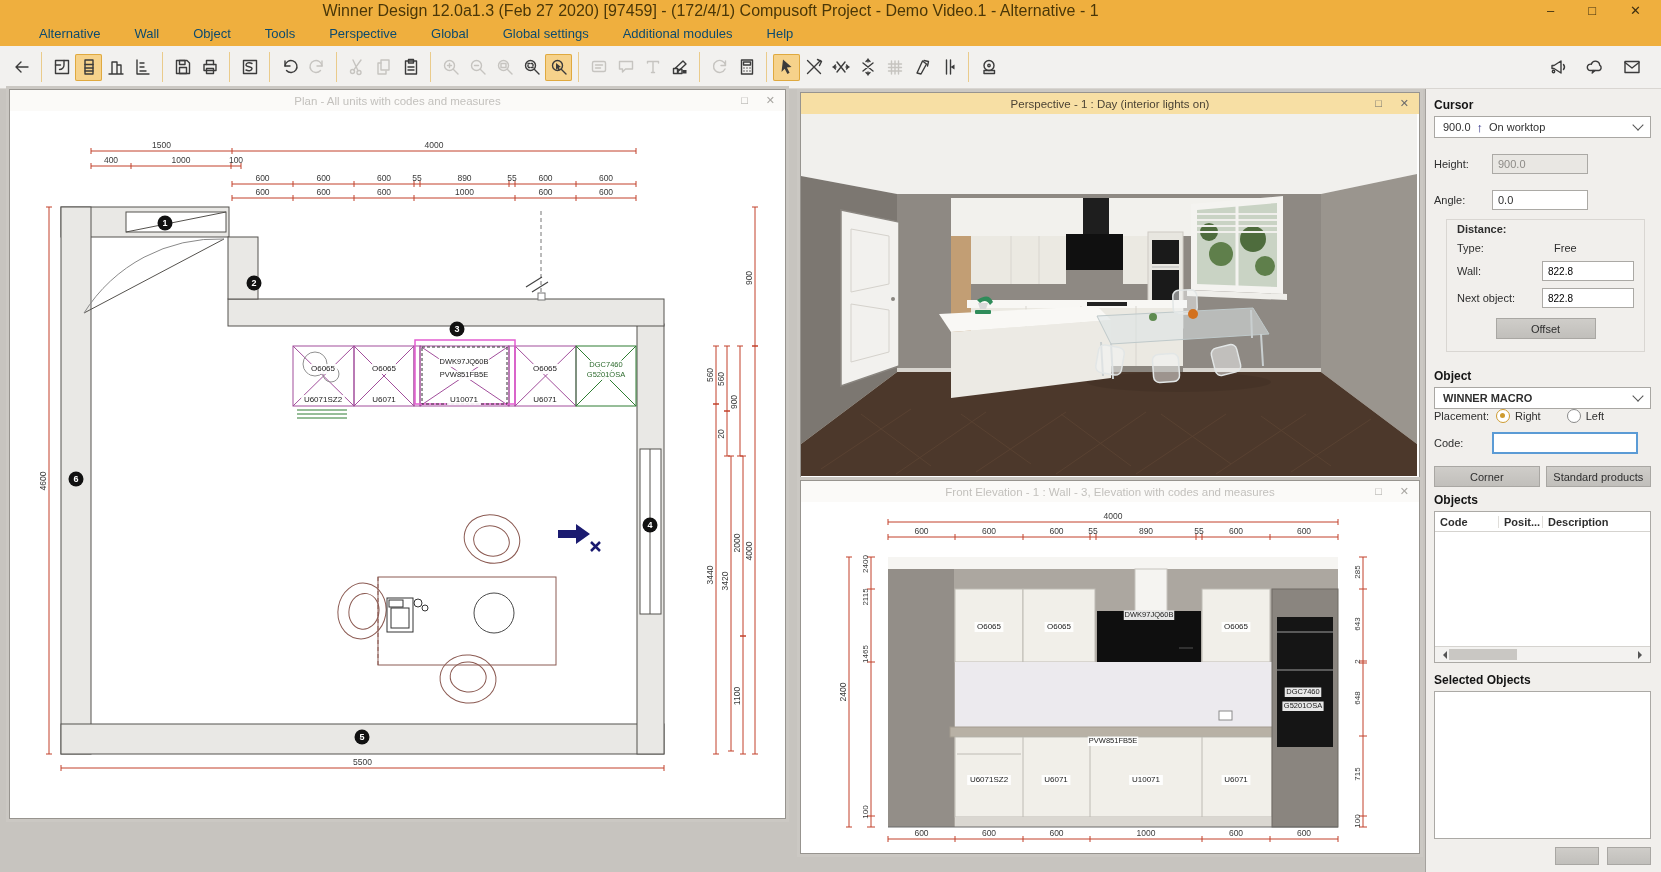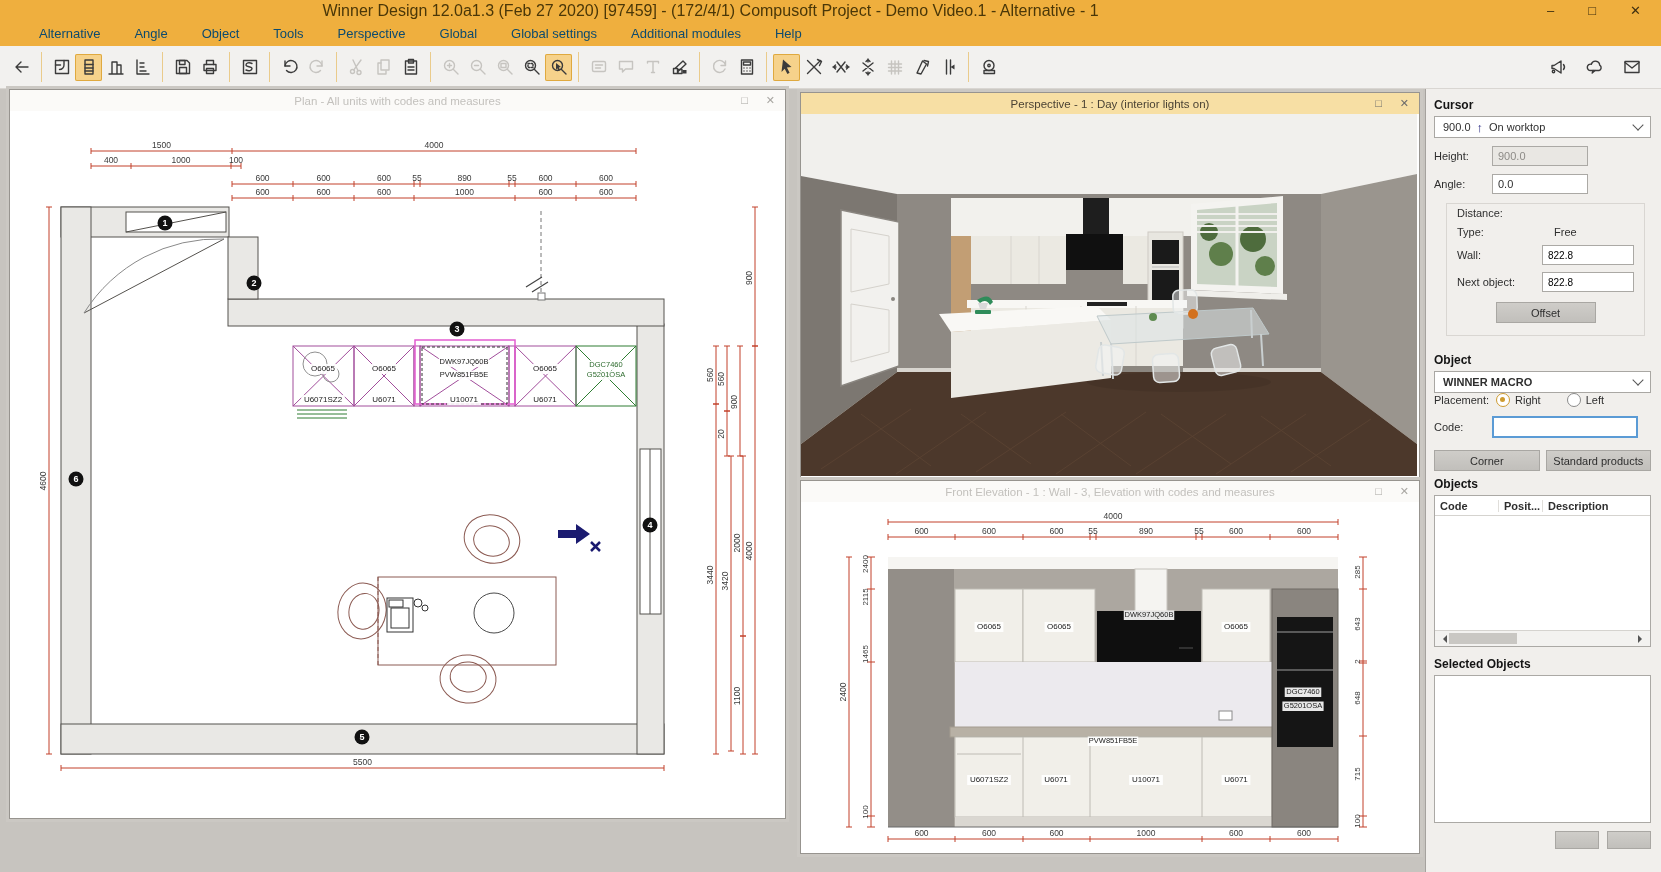--- a/index.html
+++ b/index.html
@@ -29,27 +29,27 @@
   .mdi.active .mdi-btns{color:#6B6B6B}
   .mdi-body{position:absolute;left:0;right:0;bottom:0;top:21px;background:#FFFFFF;overflow:hidden}
   
   .sidebar{position:absolute;left:1425px;top:0;bottom:0;width:236px;background:#F1EFEC;border-left:1px solid #A5A29E;
     padding:4px 10px 0 8px;box-sizing:border-box;font-size:11px;color:#2E2E2E;overflow:hidden}
   .sb-h{font-weight:bold;font-size:12px;margin:5px 0 4px;color:#141414}
   .sb-select{height:20px;border:1px solid #A9A7A3;background:#fff;display:flex;align-items:center;padding:0 8px;gap:6px}
   .sb-select .grow{flex:1}
   .chev{width:7px;height:7px;border-right:1.6px solid #555;border-bottom:1.6px solid #555;transform:rotate(45deg);margin-top:-4px;flex:0 0 auto}
   .up-arrow{color:#22227F;font-weight:bold;font-size:13px}
-  .sb-row{display:flex;align-items:center;margin-top:8px}
+  .sb-row{display:flex;align-items:center;margin-top:16px}
   .sb-row label{width:58px}
   .sb-input{width:84px;height:16px;border:1px solid #ABA9A5;font-size:11px;padding:1px 5px;font-family:"Liberation Sans",sans-serif;background:#fff;color:#2E2E2E}
   .sb-input.dis{background:#E9E7E3;color:#8D8B87}
   .sb-input.focus{border:2px solid #5B9BD5;width:132px}
   fieldset.distance{border:1px solid #D9D6D2;margin:9px 6px 0 12px;padding:3px 10px 10px;font-size:11px}
-  .d-head{font-weight:normal}
+  .d-head{font-weight:bold}
   .d-row{display:flex;align-items:center;margin-top:7px}
   .d-row label{flex:1}
   .d-row .val,.d-row input{width:80px}
   .d-row input{height:16px;border:1px solid #ABA9A5;font-size:10px;padding:1px 5px;font-family:"Liberation Sans",sans-serif}
   .btn{background:linear-gradient(#CFCDC9,#C1BFBB);border:1px solid #A9A7A3;font-size:11px;color:#2E2E2E;height:21px;font-family:"Liberation Sans",sans-serif}
   .offset-btn{display:block;margin:10px auto 2px;width:100px}
   .obj-gap{height:12px}
   .action-row{display:flex;gap:6px;margin:12px 0 6px}
   .action-row .btn{flex:1}
   .placement-row{display:flex;align-items:center;}
@@ -81,21 +81,21 @@
   <div class="title-text">Winner Design 12.0a1.3  (Feb 27 2020) [97459]  - (172/4/1) Compusoft Project - Demo Video.1 - Alternative - 1</div>
   <div class="win-controls">
     <span>–</span>
     <span>□</span>
     <span>✕</span>
   </div>
 </div>
 
 <div class="menubar" id="menubar">
     <span class="menu-item">Alternative</span>
-    <span class="menu-item">Angle</span>
+    <span class="menu-item">Wall</span>
     <span class="menu-item">Object</span>
     <span class="menu-item">Tools</span>
     <span class="menu-item">Perspective</span>
     <span class="menu-item">Global</span>
     <span class="menu-item">Global settings</span>
     <span class="menu-item">Additional modules</span>
     <span class="menu-item">Help</span>
   </div>
 
 <div class="toolbar" id="toolbar">

